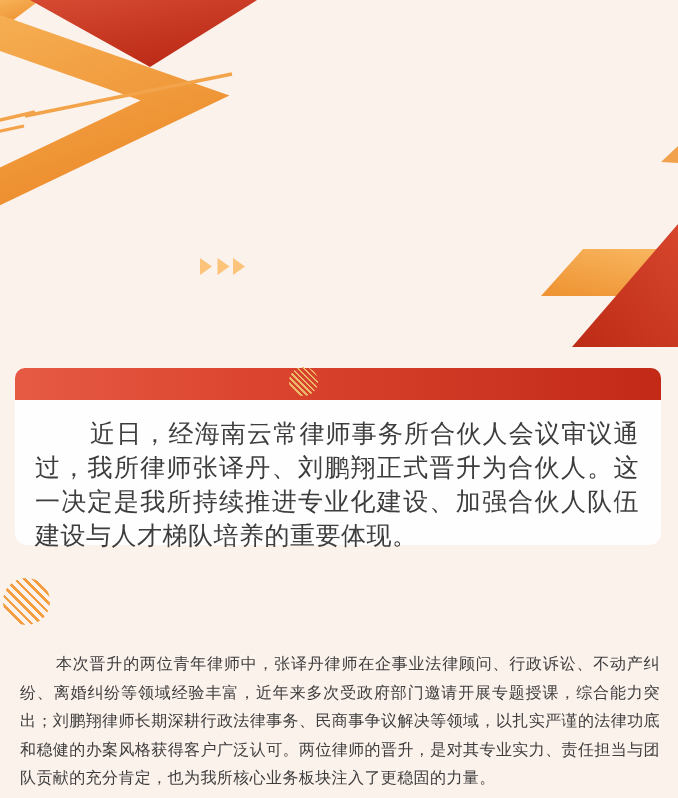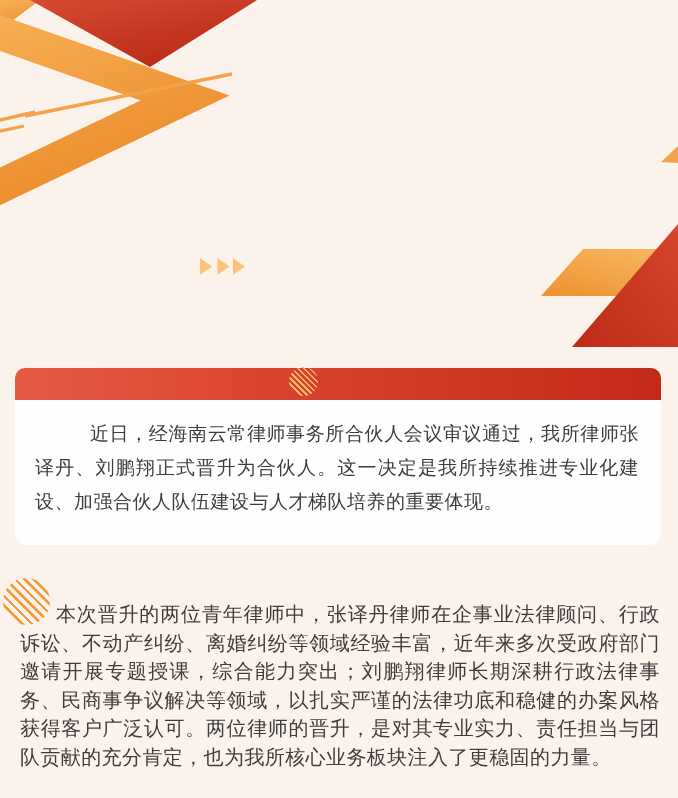--- a/index.html
+++ b/index.html
@@ -22,30 +22,30 @@
     background:repeating-linear-gradient(45deg,#ecb968 0 1.6px,rgba(0,0,0,0) 1.6px 4.2px);
   }
   .card-body{
     height:145px;background:#fefefe;border-radius:0 0 12px 12px;
     padding:0 22px 0 20px;box-sizing:border-box;
   }
   .para{
     margin:0;color:#3d3d3d;text-align:justify;
   }
   .para1{
-    padding-top:17px;font-size:19px;line-height:34px;
+    padding-top:17px;font-size:25px;line-height:34px;
     text-indent:55px;letter-spacing:0.5px;
   }
   .left-circle{
     position:absolute;left:3px;top:578px;width:47px;height:47px;border-radius:50%;
     background:repeating-linear-gradient(45deg,#f39c40 0 2.6px,rgba(0,0,0,0) 2.6px 6.6px);
   }
   .para2{
-    position:absolute;left:20px;top:600px;width:640px;
-    font-size:20px;line-height:28.5px;text-indent:36px;letter-spacing:0.4px;
+    position:absolute;left:20px;top:650px;width:640px;
+    font-size:16px;line-height:28.5px;text-indent:36px;letter-spacing:0.4px;
   }
 </style>
 </head>
 <body>
 
 <div class="page">
 
   <svg class="top-deco" viewBox="0 0 678 360" xmlns="http://www.w3.org/2000/svg">
     <defs>
       <linearGradient id="rg" x1="0" y1="0" x2="0.6" y2="1">

